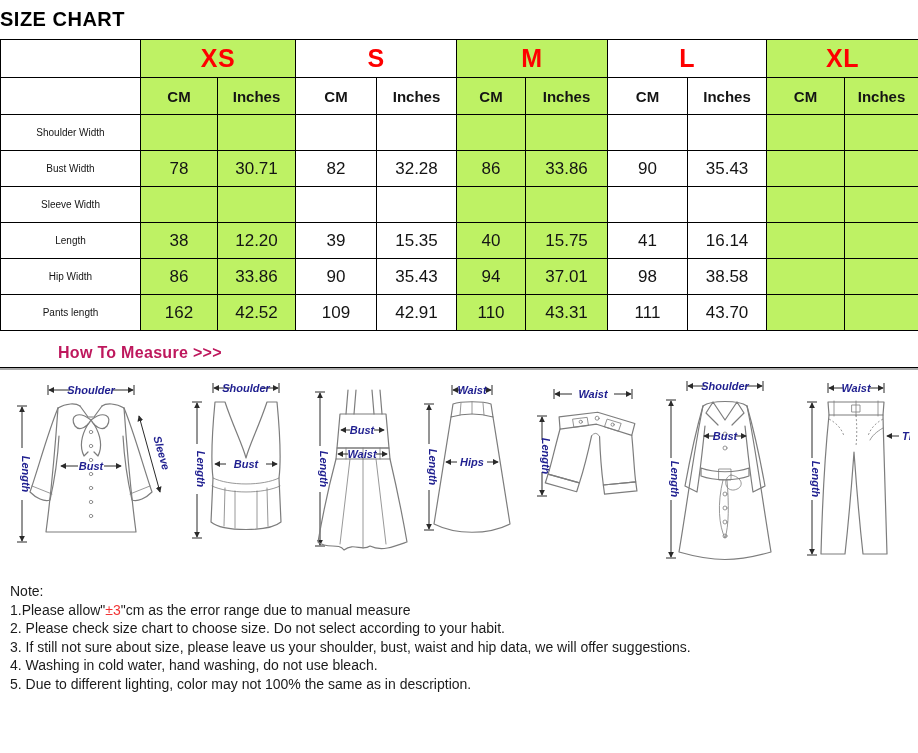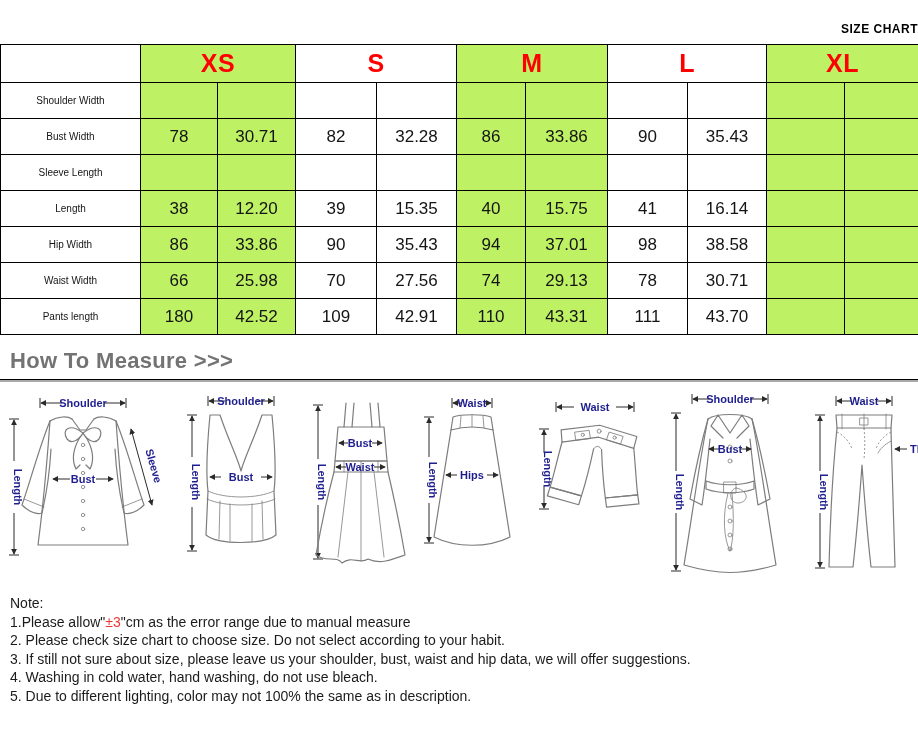--- a/index.html
+++ b/index.html
@@ -2,39 +2,40 @@
 <html><head>
 <meta charset="utf-8">
 <style>
   *{margin:0;padding:0;box-sizing:border-box}
   html,body{background:#fff}
   body{
     width:918px;height:753px;overflow:hidden;
     font-family:"Liberation Sans",sans-serif;color:#111;position:relative;
   }
   .page-title{
-    text-align:right;font-size:12px;font-weight:bold;letter-spacing:.5px;
-    padding:22px 0 8px;color:#000;
+    text-align:left;font-size:20px;font-weight:bold;letter-spacing:.5px;
+    padding:8px 0 8px;color:#000;
   }
   table{border-collapse:collapse;width:918px;table-layout:fixed}
   th,td{border:1px solid #000;text-align:center;vertical-align:middle;background:#fff;overflow:hidden}
   .shaded{background:#bef264}
   .size-head{height:38px;color:#fe0000;font-size:25px;font-weight:bold;letter-spacing:.5px}
   .unit-head{height:37px;font-size:15px;font-weight:bold;color:#141414}
   .row-label{font-size:10px;font-weight:normal;color:#141414}
   tbody th,tbody td{height:36px}
   .val{font-size:17px;color:#141414}
   .measure-heading{
-    color:#737373;font-size:22px;font-weight:bold;letter-spacing:.3px;
+    color:#be185d;font-size:16px;font-weight:bold;letter-spacing:.3px;
     padding:13px 0 5px 10px;
+    margin-left:48px;
   }
   .divider{height:3px;background:#000;border-bottom:2px solid #a9a9a9;width:918px}
   .garments{
-    display:flex;justify-content:space-between;align-items:flex-start;
-    padding:5px 0 0;height:204px;
+    display:flex;justify-content:space-between;align-items:flex-end;
+    padding:5px 8px 0;height:204px;font-style:italic;
   }
   svg text{font-family:"Liberation Sans",sans-serif}
   .glabel{fill:#1e1e8f;font-size:11px;font-weight:bold;text-anchor:middle}
   .gstart{text-anchor:start}
   .outline{fill:none;stroke:#7d7d7d;stroke-width:1.2;stroke-linejoin:round;stroke-linecap:round}
   .thin{fill:none;stroke:#7d7d7d;stroke-width:.8;stroke-linejoin:round;stroke-linecap:round}
   .dashed{fill:none;stroke:#7d7d7d;stroke-width:.8;stroke-dasharray:2 2}
   .dim{fill:none;stroke:#2a2a2a;stroke-width:1;marker-end:url(#arr)}
   .dim2{fill:none;stroke:#2a2a2a;stroke-width:1;marker-start:url(#arr);marker-end:url(#arr)}
   .tick{stroke:#2a2a2a;stroke-width:1}
@@ -70,20 +71,33 @@
     </colgroup>
     <thead>
       <tr>
         <th class="corner-cell"></th>
         <th class="size-head shaded" colspan="2">XS</th>
         <th class="size-head" colspan="2">S</th>
         <th class="size-head shaded" colspan="2">M</th>
         <th class="size-head" colspan="2">L</th>
         <th class="size-head shaded" colspan="2">XL</th>
       </tr>
+      <tr>
+        <th class="corner-cell"></th>
+        <th class="unit-head shaded">CM</th>
+        <th class="unit-head shaded">Inches</th>
+        <th class="unit-head">CM</th>
+        <th class="unit-head">Inches</th>
+        <th class="unit-head shaded">CM</th>
+        <th class="unit-head shaded">Inches</th>
+        <th class="unit-head">CM</th>
+        <th class="unit-head">Inches</th>
+        <th class="unit-head shaded">CM</th>
+        <th class="unit-head shaded">Inches</th>
+      </tr>
     </thead>
     <tbody>
       <tr>
         <th class="row-label">Shoulder Width</th>
         <td class="val shaded"></td>
         <td class="val shaded"></td>
         <td class="val"></td>
         <td class="val"></td>
         <td class="val shaded"></td>
         <td class="val shaded"></td>
@@ -99,21 +113,21 @@
         <td class="val">82</td>
         <td class="val">32.28</td>
         <td class="val shaded">86</td>
         <td class="val shaded">33.86</td>
         <td class="val">90</td>
         <td class="val">35.43</td>
         <td class="val shaded"></td>
         <td class="val shaded"></td>
       </tr>
       <tr>
-        <th class="row-label">Sleeve Length</th>
+        <th class="row-label">Sleeve Width</th>
         <td class="val shaded"></td>
         <td class="val shaded"></td>
         <td class="val"></td>
         <td class="val"></td>
         <td class="val shaded"></td>
         <td class="val shaded"></td>
         <td class="val"></td>
         <td class="val"></td>
         <td class="val shaded"></td>
         <td class="val shaded"></td>
@@ -138,35 +152,22 @@
         <td class="val">90</td>
         <td class="val">35.43</td>
         <td class="val shaded">94</td>
         <td class="val shaded">37.01</td>
         <td class="val">98</td>
         <td class="val">38.58</td>
         <td class="val shaded"></td>
         <td class="val shaded"></td>
       </tr>
       <tr>
-        <th class="row-label">Waist Width</th>
-        <td class="val shaded">66</td>
-        <td class="val shaded">25.98</td>
-        <td class="val">70</td>
-        <td class="val">27.56</td>
-        <td class="val shaded">74</td>
-        <td class="val shaded">29.13</td>
-        <td class="val">78</td>
-        <td class="val">30.71</td>
-        <td class="val shaded"></td>
-        <td class="val shaded"></td>
-      </tr>
-      <tr>
         <th class="row-label">Pants length</th>
-        <td class="val shaded">180</td>
+        <td class="val shaded">162</td>
         <td class="val shaded">42.52</td>
         <td class="val">109</td>
         <td class="val">42.91</td>
         <td class="val shaded">110</td>
         <td class="val shaded">43.31</td>
         <td class="val">111</td>
         <td class="val">43.70</td>
         <td class="val shaded"></td>
         <td class="val shaded"></td>
       </tr>

